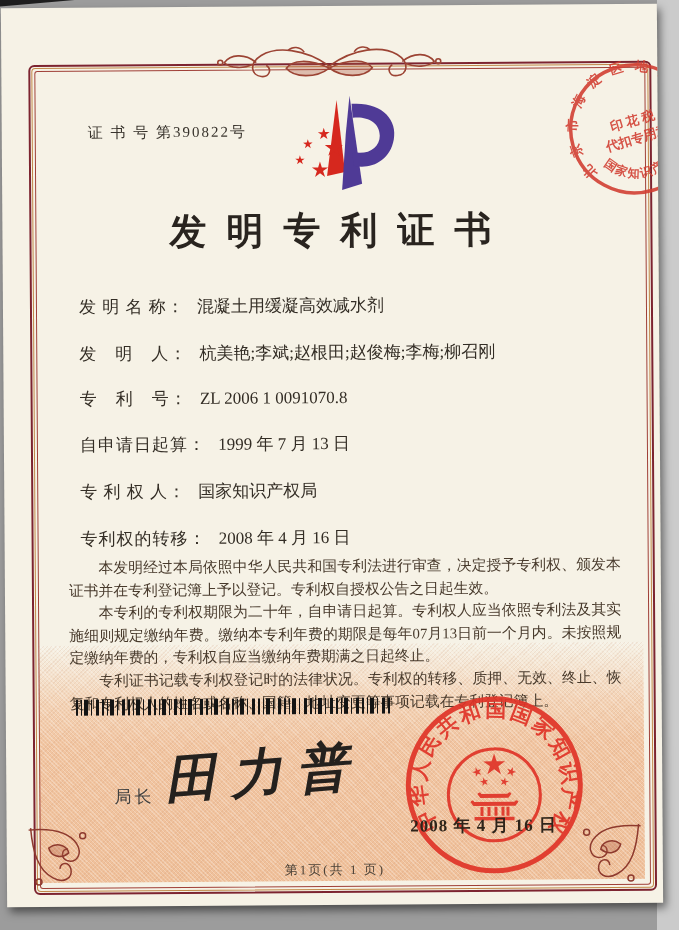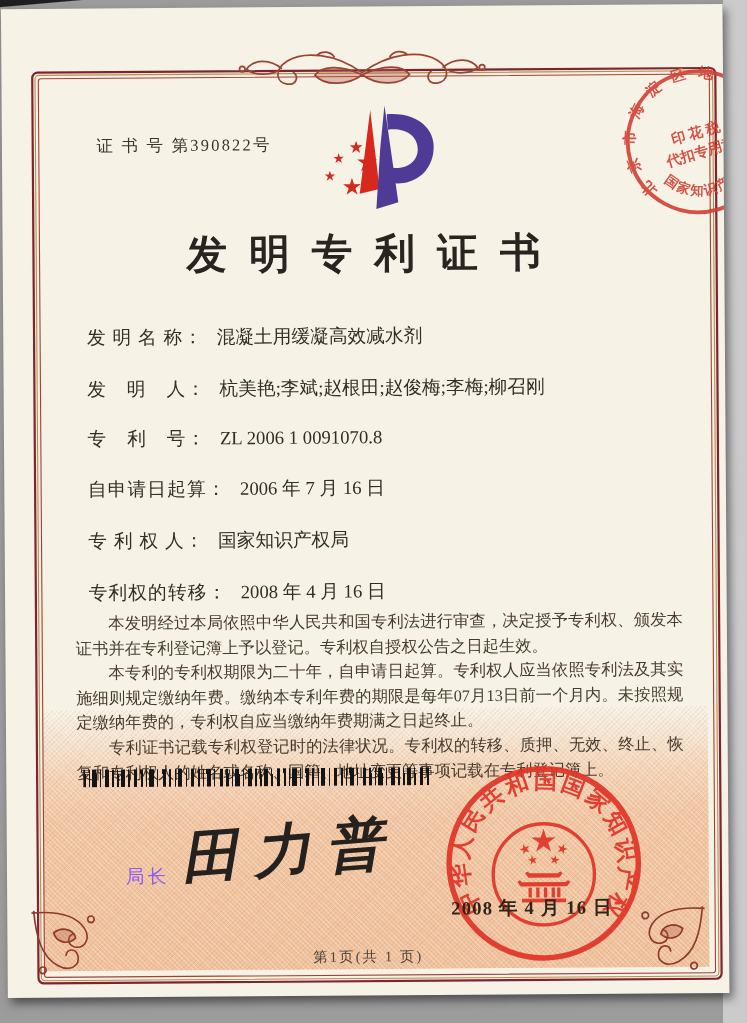--- a/index.html
+++ b/index.html
@@ -35,21 +35,21 @@
   .field .val{margin-left:8px;}
   .paras{position:absolute;left:64px;top:549px;width:552px;z-index:4;
          font-size:14.8px;line-height:22.6px;color:#483a2c;text-align:justify;}
   .paras p{margin:0;text-indent:2em;}
   .barcode{position:absolute;left:70px;top:692px;width:316px;height:16px;z-index:4;
       background:repeating-linear-gradient(90deg,
         #141414 0 2px,transparent 2px 5px,#141414 5px 6px,transparent 6px 8px,
         #141414 8px 12px,transparent 12px 15px,#141414 15px 16px,transparent 16px 20px,
         #141414 20px 23px,transparent 23px 26px);}
   .sig-role{position:absolute;left:108px;top:778px;z-index:4;font-size:17px;
-            letter-spacing:3px;color:#8b5cf6;}
+            letter-spacing:3px;color:#404040;}
   .sig-name{position:absolute;left:158px;top:732px;z-index:5;font-size:52px;font-style:italic;
             font-weight:600;color:#24211e;letter-spacing:14px;transform:rotate(-4deg);}
   .seal{position:absolute;left:396px;top:688px;z-index:5;opacity:.92;}
   .issue-date{position:absolute;left:392px;top:809px;width:170px;z-index:6;text-align:center;
             font-size:17px;letter-spacing:1px;color:#2e241a;font-weight:600;}
   .footer{position:absolute;left:0;right:0;top:855px;z-index:4;text-align:center;
           font-size:13px;letter-spacing:2px;color:#4c4237;}
   .tax-stamp{position:absolute;left:558px;top:50px;z-index:6;opacity:.9;
              transform:rotate(-16deg);}
   .seal-text{font-family:"Liberation Serif","DejaVu Serif",serif;font-weight:700;}
@@ -149,21 +149,21 @@
     <div class="field" style="top:335px">
       <span class="lab">发　明　人：</span>
       <span class="val">杭美艳;李斌;赵根田;赵俊梅;李梅;柳召刚</span>
     </div>
     <div class="field" style="top:380px">
       <span class="lab">专　利　号：</span>
       <span class="val">ZL 2006 1 0091070.8</span>
     </div>
     <div class="field" style="top:426px">
       <span class="lab">自申请日起算：</span>
-      <span class="val">2006 年 7 月 16 日</span>
+      <span class="val">1999 年 7 月 13 日</span>
     </div>
     <div class="field" style="top:473px">
       <span class="lab">专 利 权 人：</span>
       <span class="val">国家知识产权局</span>
     </div>
     <div class="field" style="top:520px">
       <span class="lab">专利权的转移：</span>
       <span class="val">2008 年 4 月 16 日</span>
     </div>
 

